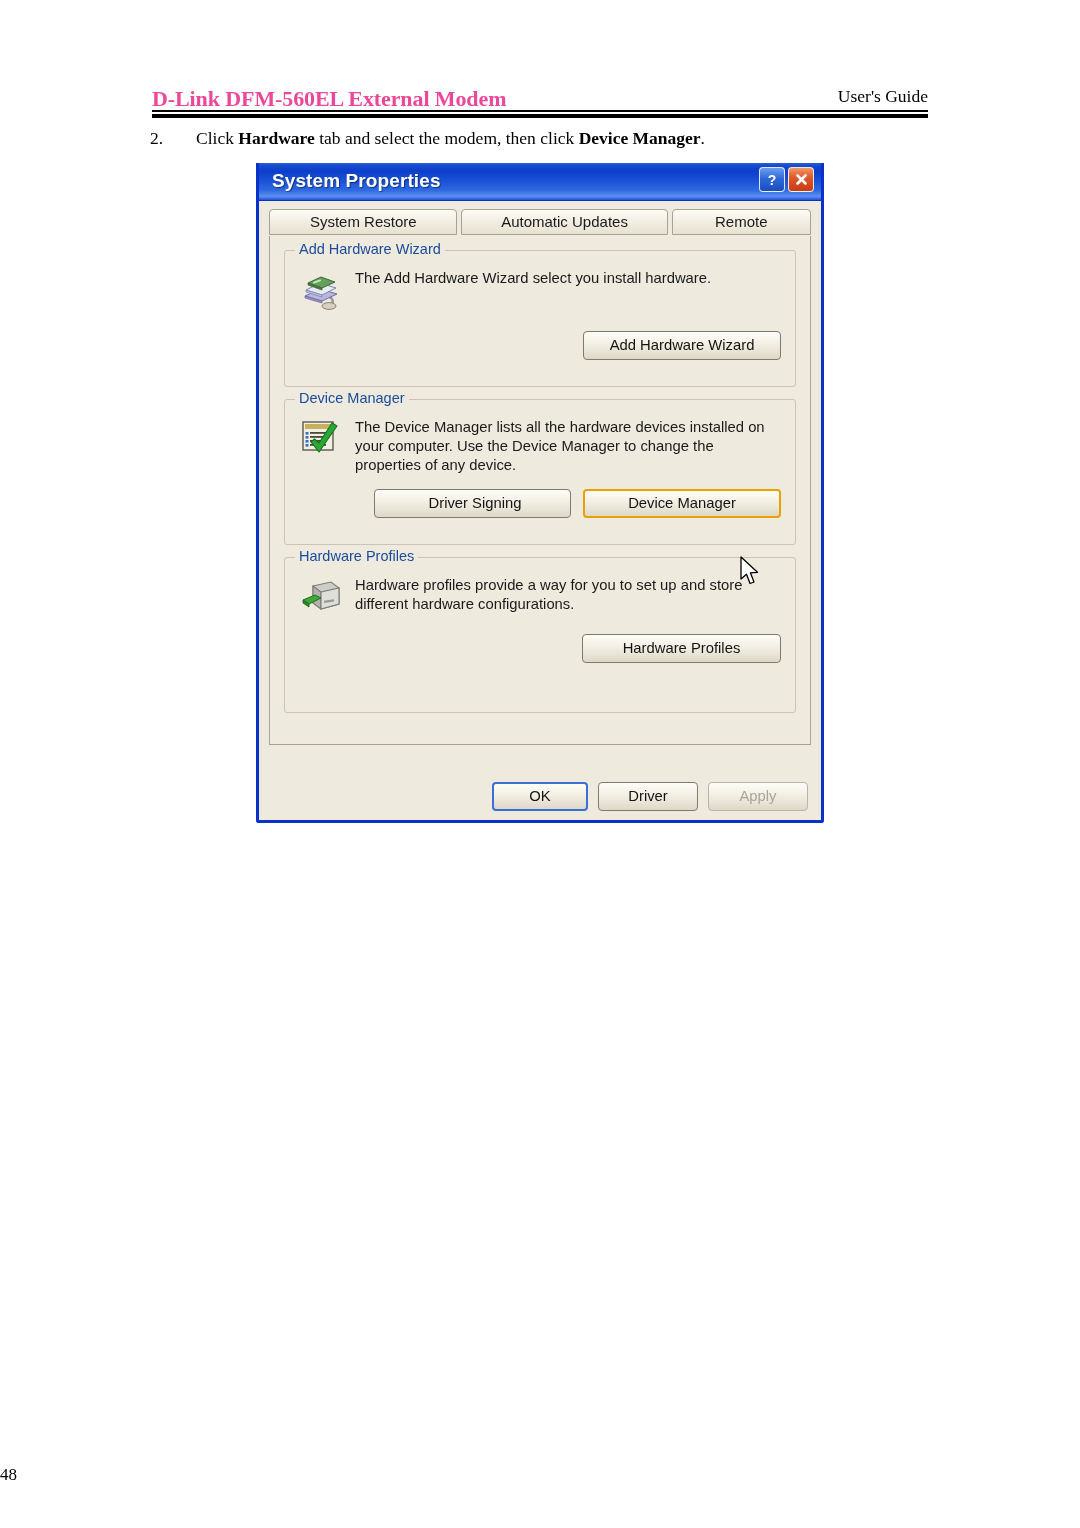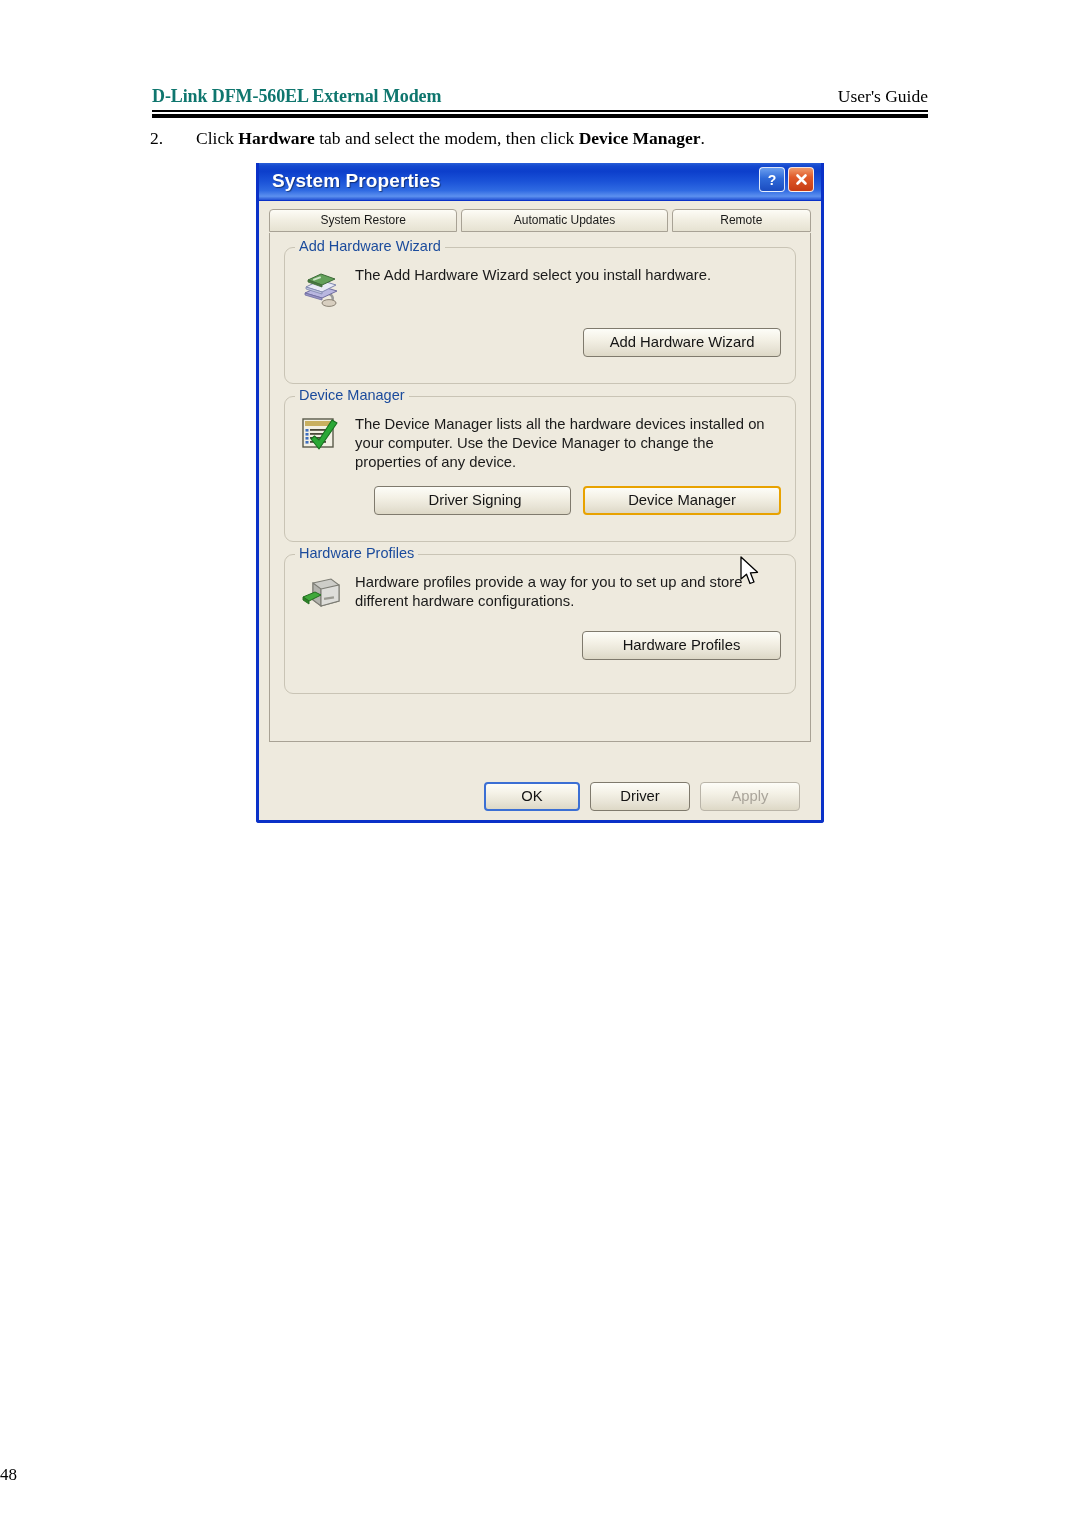--- a/index.html
+++ b/index.html
@@ -20,23 +20,23 @@
     position: absolute;
     left: 152px;
     top: 86px;
     width: 776px;
     height: 30px;
   }
   .page-header .hdr-left {
     position: absolute;
     left: 0;
     top: 0;
-    font-size: 18px;
+    font-size: 22px;
     font-weight: bold;
-    color: #0f766e;
+    color: #ec4899;
     white-space: nowrap;
     letter-spacing: -0.1px;
   }
   .page-header .hdr-right {
     position: absolute;
     right: 0;
     top: 0;
     font-size: 17.5px;
     color: #000;
     white-space: nowrap;
@@ -145,21 +145,21 @@
   .tab-row {
     display: flex;
     gap: 4px;
     position: relative;
   }
   .tab-row.row1 { margin-bottom: 1px; }
   .tab {
     background: linear-gradient(to bottom, #fdfcf6 0%, #f2efe3 45%, #e6e2d2 100%);
     border: 1px solid #a8a295;
     border-radius: 4px 4px 0 0;
-    font-size: 12px;
+    font-size: 15px;
     color: #1a1a1a;
     text-align: center;
     padding: 3px 0 4px 0;
     box-sizing: border-box;
     position: relative;
     white-space: nowrap;
   }
   .tab.active {
     background: #eeeade;
     border-color: #a8a295;
@@ -189,21 +189,21 @@
     height: 509px;
     box-sizing: border-box;
     padding: 14px 14px 0 14px;
     position: relative;
   }
 
   
   .groupbox {
     position: relative;
     border: 1px solid #c9c4b5;
-    border-radius: 9px;
+    border-radius: 3px;
     margin-bottom: 12px;
     box-sizing: border-box;
   }
   .gb-title {
     position: absolute;
     top: -10px;
     left: 10px;
     background: #eeeade;
     padding: 0 4px;
     font-size: 14.5px;
@@ -233,21 +233,21 @@
   .gb-buttons {
     display: flex;
     justify-content: flex-end;
     gap: 12px;
     margin-top: 14px;
   }
 
   
   .gb-addhw   { height: 137px; }
   .gb-devmgr  { height: 146px; }
-  .gb-hwprof  { height: 140px; }
+  .gb-hwprof  { height: 156px; }
 
   
   .xbtn {
     background: linear-gradient(to bottom, #fdfdf8 0%, #f4f1e6 38%, #e8e4d6 72%, #ddd8c6 100%);
     border: 1px solid #7f7a6d;
     border-radius: 4px;
     font-size: 14.8px;
     font-family: "Liberation Sans", sans-serif;
     color: #141414;
     height: 29px;
@@ -270,21 +270,21 @@
 
   .btn-addhw   { width: 198px; }
   .btn-driver  { width: 197px; padding-left: 15px; }
   .btn-devmgr  { width: 198px; }
   .btn-hwprof  { width: 199px; }
 
   
   .dlg-footer {
     position: absolute;
     left: 0;
-    right: 8px;
+    right: 0;
     bottom: 9px;
     display: flex;
     justify-content: flex-end;
     padding-right: 13px;
     gap: 10px;
   }
   .btn-ok     { width: 96px; }
   .btn-cancel { width: 100px; }
   .btn-apply  { width: 100px; }
 

